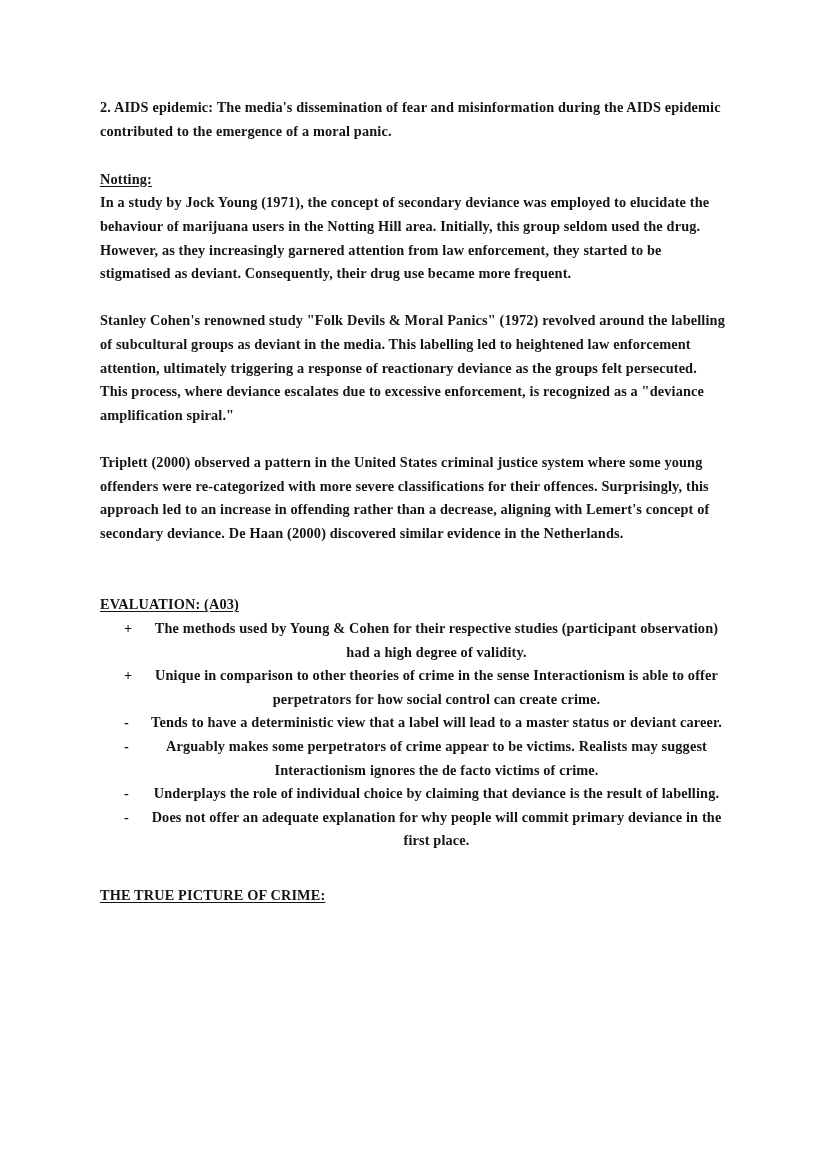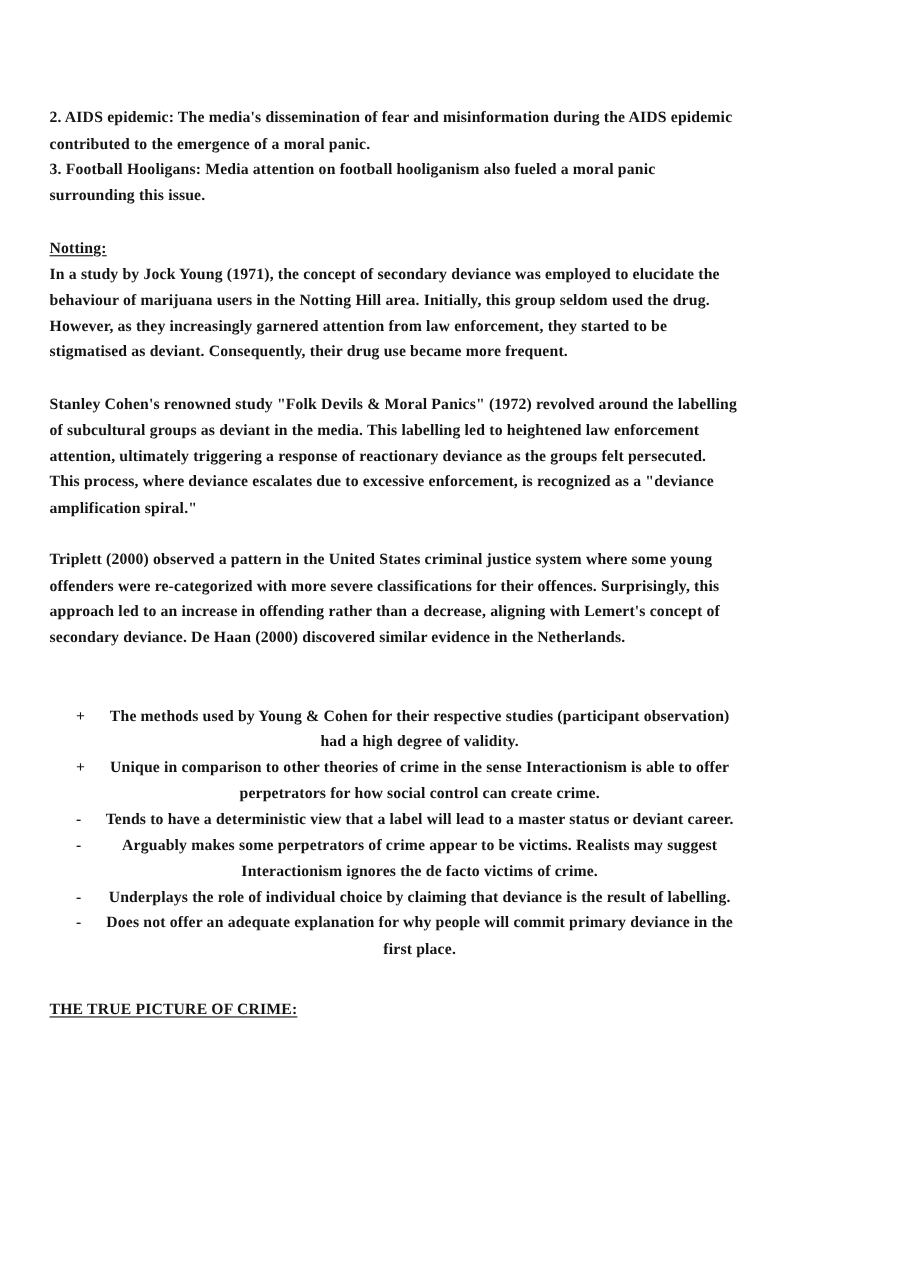--- a/index.html
+++ b/index.html
@@ -14,21 +14,21 @@
     color: #151515;
     -webkit-font-smoothing: antialiased;
   }
 
   .page {
     position: relative;
     width: 828px;
     height: 1169px;
     background: #ffffff;
     box-sizing: border-box;
-    padding: 96px 100px 0 45px;
+    padding: 96px 100px 0 100px;
     overflow: hidden;
   }
 
   .doc-body {
     width: 625px;
   }
 
   p.para,
   .heading,
   .list-item-text {
@@ -88,21 +88,20 @@
     margin-top: 30px;
   }
 </style>
 </head>
 <body>
 
 <div class="page">
   <div class="doc-body">
 
     <p class="para">2. AIDS epidemic: The media's dissemination of fear and misinformation during the AIDS epidemic contributed to the emergence of a moral panic.</p>
-    <p class="para">3. Football Hooligans: Media attention on football hooliganism also fueled a moral panic surrounding this issue.</p>
 
     <div class="spacer"></div>
 
     <div class="heading-line">
       <span class="heading">Notting:</span>
     </div>
 
     <p class="para">In a study by Jock Young (1971), the concept of secondary deviance was employed to elucidate the behaviour of marijuana users in the Notting Hill area. Initially, this group seldom used the drug. However, as they increasingly garnered attention from law enforcement, they started to be stigmatised as deviant. Consequently, their drug use became more frequent.</p>
 
     <div class="spacer"></div>
@@ -111,20 +110,23 @@
 
     <div class="spacer"></div>
 
     <p class="para">Triplett (2000) observed a pattern in the United States criminal justice system where some young offenders were re-categorized with more severe classifications for their offences. Surprisingly, this approach led to an increase in offending rather than a decrease, aligning with Lemert's concept of secondary deviance. De Haan (2000) discovered similar evidence in the Netherlands.</p>
 
     <div class="spacer"></div>
 
 
     <div class="spacer"></div>
 
+    <div class="heading-line">
+      <span class="heading">EVALUATION: (A03)</span>
+    </div>
 
     <ul class="eval-list">
       <li>
         <span class="bullet-marker">+</span>
         <span class="list-item-text">The methods used by Young &amp; Cohen for their respective studies (participant observation) had a high degree of validity.</span>
       </li>
       <li>
         <span class="bullet-marker">+</span>
         <span class="list-item-text">Unique in comparison to other theories of crime in the sense Interactionism is able to offer perpetrators for how social control can create crime.</span>
       </li>

